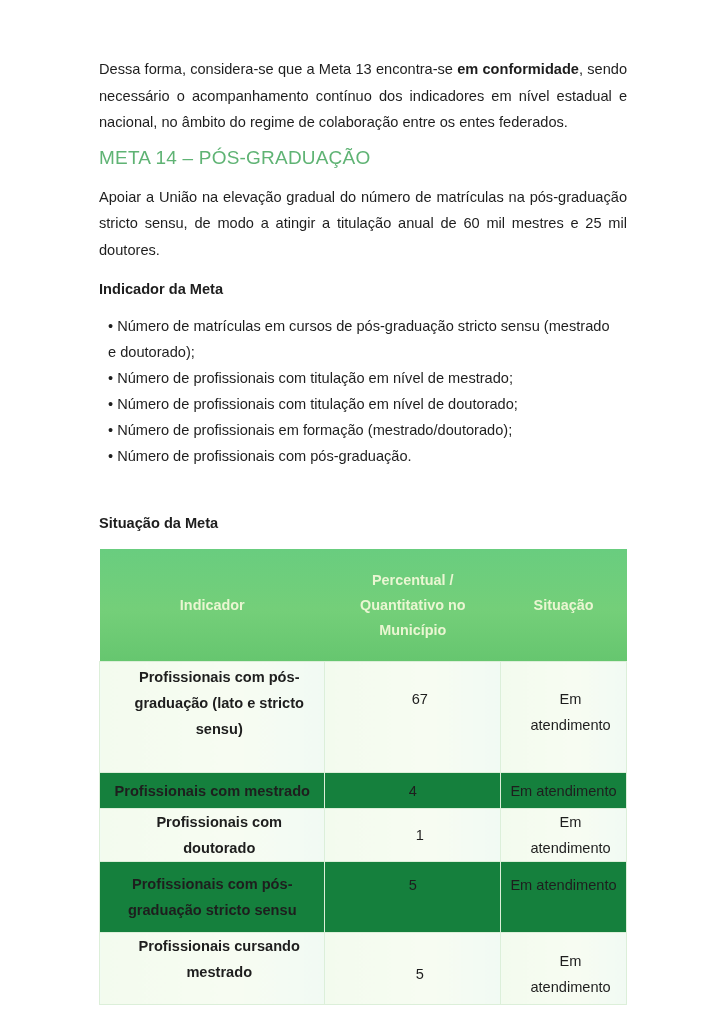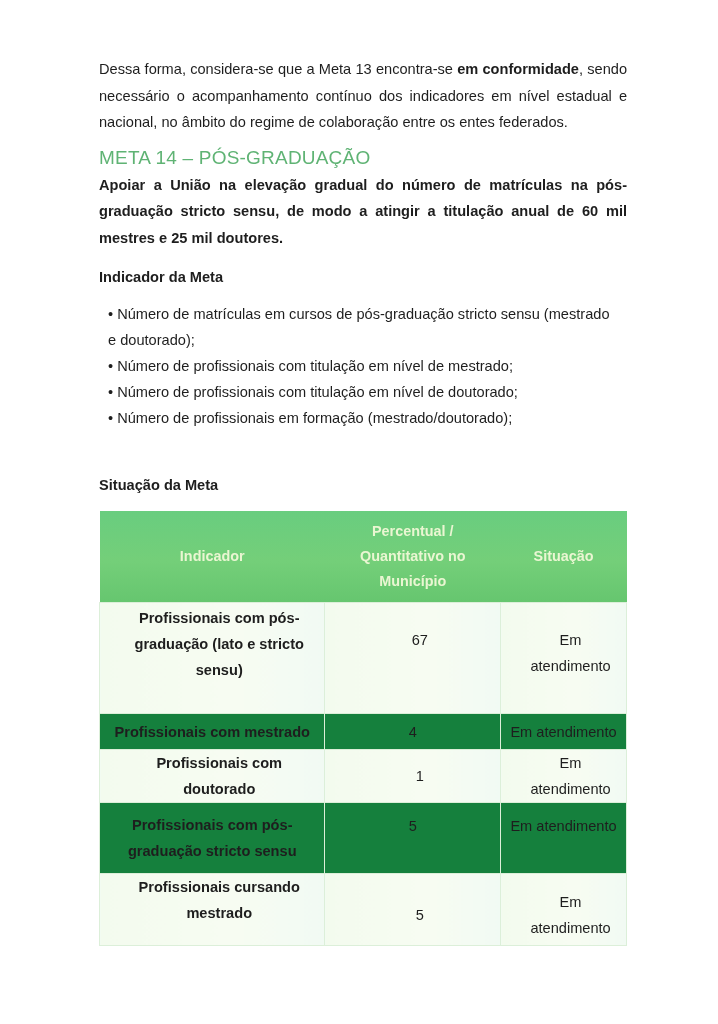--- a/index.html
+++ b/index.html
@@ -3,29 +3,29 @@
 <meta charset="utf-8">
 <style>
   html, body { margin: 0; padding: 0; background: #ffffff; }
   body { width: 718px; height: 1024px; position: relative; overflow: hidden;
          font-family: "Liberation Sans", sans-serif; color: #1e1e1e; }
   .page { position: absolute; left: 99px; top: 56px; width: 528px; }
   p { margin: 0; font-size: 14.6px; line-height: 26.5px; text-align: justify; }
   .intro { margin: 0; }
   .intro b { font-weight: bold; }
   .meta-title { margin: 10px 0 0 0; font-size: 19px; line-height: 24px; color: #5fb374; font-weight: normal; letter-spacing: 0.2px; }
-  .meta-desc { margin-top: 2px; font-weight: bold; }
+  .meta-desc { margin-top: 14px; }
   .sub-heading { font-weight: bold; font-size: 14.6px; line-height: 20px; margin: 16px 0 14px 0; }
   .bullets { list-style: none; margin: 9px; padding: 0; }
   .bullets li { font-size: 14.6px; line-height: 26px; }
   .situacao-heading { margin-top: 44px; margin-bottom: 16px; }
   table { border-collapse: collapse; width: 528px; margin-left: 0; }
   thead th { background: linear-gradient(180deg, #69cd7f 0%, #74cf79 55%, #66c66f 100%);
              color: #eaf6d2; font-weight: bold; font-size: 14.4px; line-height: 25px;
-             text-align: center; vertical-align: middle; height: 91px; padding: 0 6px; border: none; }
+             text-align: center; vertical-align: middle; height: 112px; padding: 0 6px; border: none; }
   tbody td { border: 1px solid #dcefd9; font-size: 14.6px; line-height: 26px; text-align: center; vertical-align: top; padding: 0 6px; }
   tbody td.ind { font-weight: bold; }
   tbody td.val, tbody td.sit { vertical-align: middle; }
   tbody tr.shade td { background: linear-gradient(90deg, #f3fbee 0%, #f7fcf2 60%, #f1faf3 100%); padding-left: 20px; }
   tbody tr.plain td { background: #15803d; }
   col.c1 { width: 226px; } col.c2 { width: 176px; } col.c3 { width: 126px; }
   .r1 td { height: 86px; padding-top: 2px; }
   .r1 td.val, .r1 td.sit { vertical-align: top; padding-top: 24px; }
   .r2 td { height: 35px; vertical-align: middle; }
   .r3 td { height: 33px; vertical-align: middle; }
@@ -45,20 +45,21 @@
 
   <p class="meta-desc">Apoiar a União na elevação gradual do número de matrículas na pós-graduação stricto sensu, de modo a atingir a titulação anual de 60 mil mestres e 25 mil doutores.</p>
 
   <div class="sub-heading">Indicador da Meta</div>
 
   <ul class="bullets">
     <li>• Número de matrículas em cursos de pós-graduação stricto sensu (mestrado e doutorado);</li>
     <li>• Número de profissionais com titulação em nível de mestrado;</li>
     <li>• Número de profissionais com titulação em nível de doutorado;</li>
     <li>• Número de profissionais em formação (mestrado/doutorado);</li>
+    <li>• Número de profissionais com pós-graduação.</li>
   </ul>
 
   <div class="sub-heading situacao-heading">Situação da Meta</div>
 
   <table>
     <colgroup>
         <col class="c1">
         <col class="c2">
         <col class="c3">
       </colgroup>

